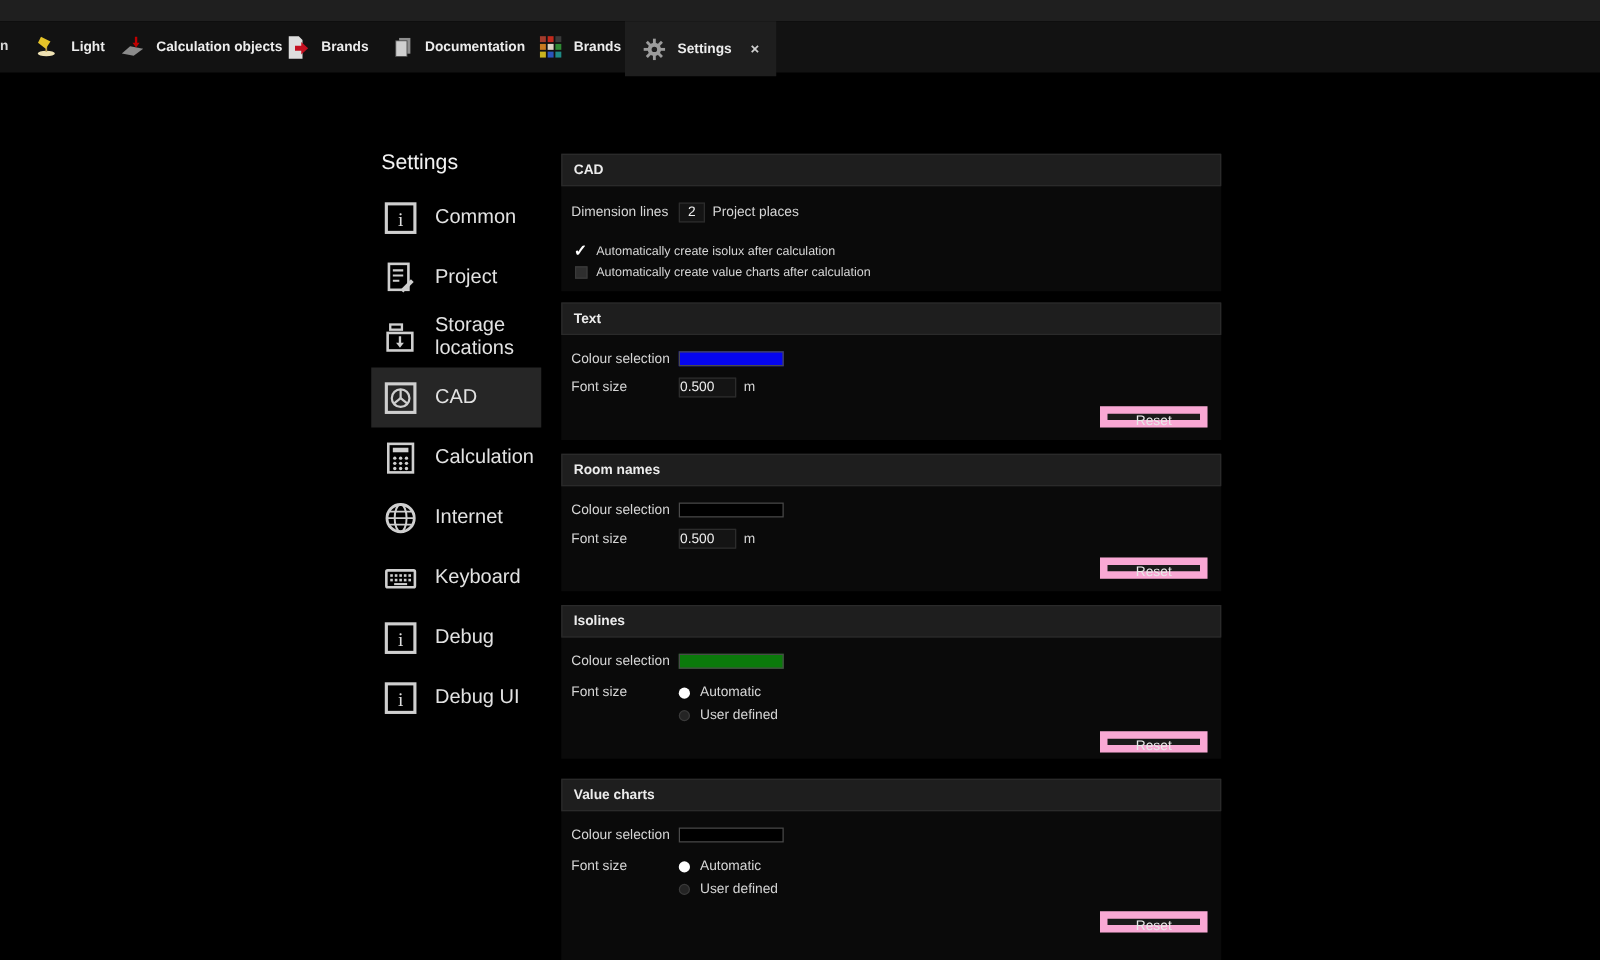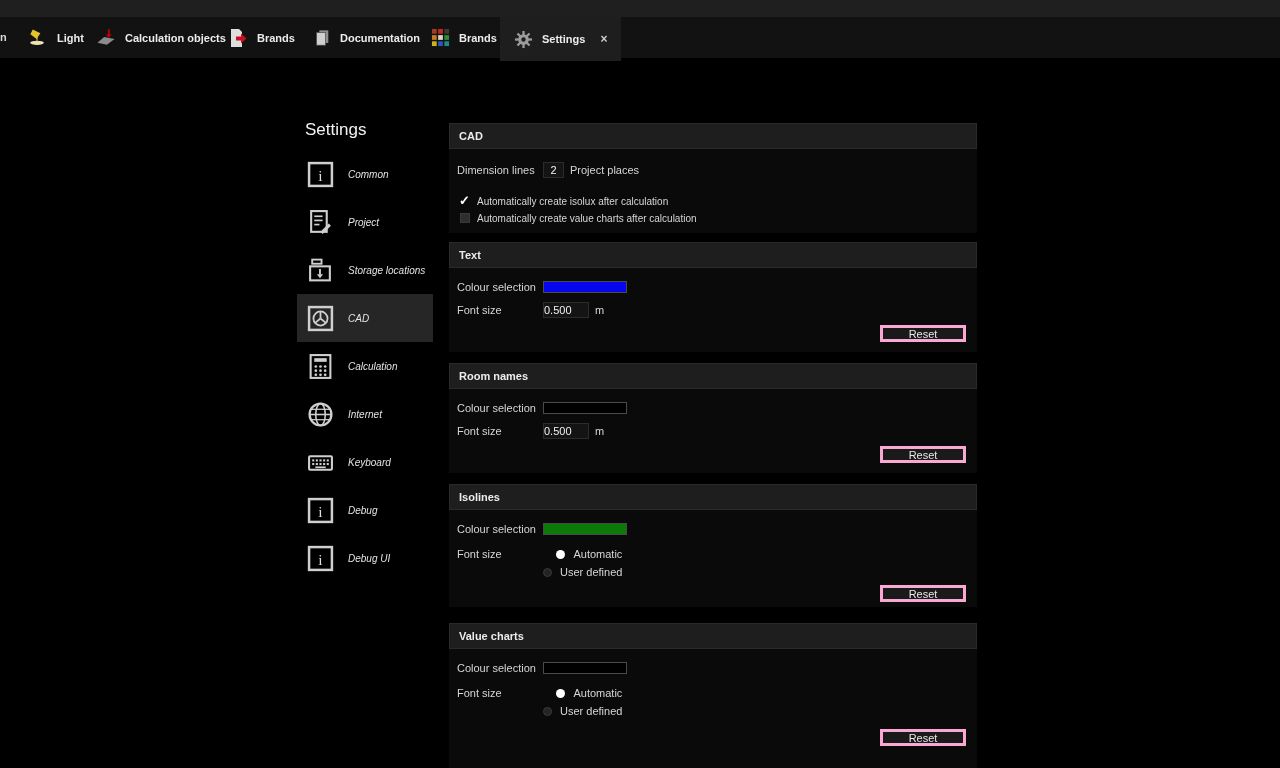--- a/index.html
+++ b/index.html
@@ -13,21 +13,21 @@
     font-size:11px; font-weight:700; color:#ececec; cursor:default; padding:0 6px; }
   .tab.active { background:#1e1e1e; height:44px; padding:0 14px; }
   .tab .close { font-size:12px; font-weight:700; color:#cfcfcf; margin-left:6px; }
   .tab-fragment { position:absolute; left:0px; top:14px; font-size:11px; font-weight:700; color:#d8d8d8; }
 
   
   .sidebar { position:absolute; left:297px; top:120px; width:136px; }
   .sidebar-title { font-size:17px; color:#f2f2f2; font-weight:400; padding-left:8px; margin-bottom:10px; }
   .side-item { height:48px; display:flex; align-items:center; gap:14px; padding-left:10px; cursor:default; }
   .side-item.selected { background:#262626; }
-  .side-item .lbl { font-size:10px; color:#e2e2e2;font-style:italic; }
+  .side-item .lbl { font-size:16px; color:#e2e2e2; }
   .side-icon { width:27px; height:27px; flex:0 0 27px; }
 
   
   .main { position:absolute; left:449px; top:0; width:528px; height:768px; }
   .panel { position:absolute; left:0; width:528px; background:#0a0a0a; }
   .panel-header { height:26px; background:#1e1e1e; border:1px solid #2a2a2a; display:flex;
     align-items:center; padding-left:9px; font-size:11px; font-weight:700; color:#ececec; }
   .panel-body { position:relative; padding:13px 0 0 8px; height:calc(100% - 26px); }
   .row { display:flex; align-items:center; margin-bottom:9px; }
   .row .lbl { width:86px; font-size:11px; color:#d6d6d6; flex:0 0 86px; }
@@ -35,28 +35,28 @@
   .numbox { width:46px; height:16px; background:#141414; border:1px solid #2c2c2c;
     font-size:11px; color:#f0f0f0; text-align:left; padding:1px 4px 0 0; display:inline-block; }
   .smallbox { width:21px; height:16px; background:#141414; border:1px solid #2c2c2c;
     font-size:11px; color:#f0f0f0; text-align:center; padding-top:1px; display:inline-block; }
   .unit { font-size:11px; color:#d6d6d6; margin-left:6px; }
   .after-lbl { font-size:11px; color:#d6d6d6; margin-left:6px; }
   .check-row { display:flex; align-items:center; gap:6px; margin:0 0 5px 2px; }
   .checkmark { font-size:13px; font-weight:700; color:#fff; width:12px; line-height:12px; }
   .checkbox-empty { width:10px; height:10px; background:#2e2e2e; border:1px solid #3a3a3a; margin:1px; }
   .check-lbl { font-size:10px; color:#d6d6d6; }
-  .radio-col { display:flex; flex-direction:column; gap:6px;align-items:flex-end; }
+  .radio-col { display:flex; flex-direction:column; gap:6px; }
   .radio-row { display:flex; align-items:center; gap:8px; }
   .radio { width:9px; height:9px; border-radius:50%; }
   .radio.on { background:#ffffff; }
   .radio.off { background:#242424; border:1px solid #3a3a3a; }
   .radio-lbl { font-size:11px; color:#d6d6d6; }
   .reset { position:absolute; right:11px; width:86px; height:17px; background:#1a1a1a;
-    border:3px solid #f9a8d4; color:#e8e8e8; font-size:11px; font-family:"Liberation Sans",sans-serif;
+    border:6px solid #f9a8d4; color:#e8e8e8; font-size:11px; font-family:"Liberation Sans",sans-serif;
     cursor:default; }
 </style>
 </head>
 <body>
 
 <div class="titlebar"></div>
 
 <div class="tabbar">
   <span class="tab-fragment">n</span>
 

